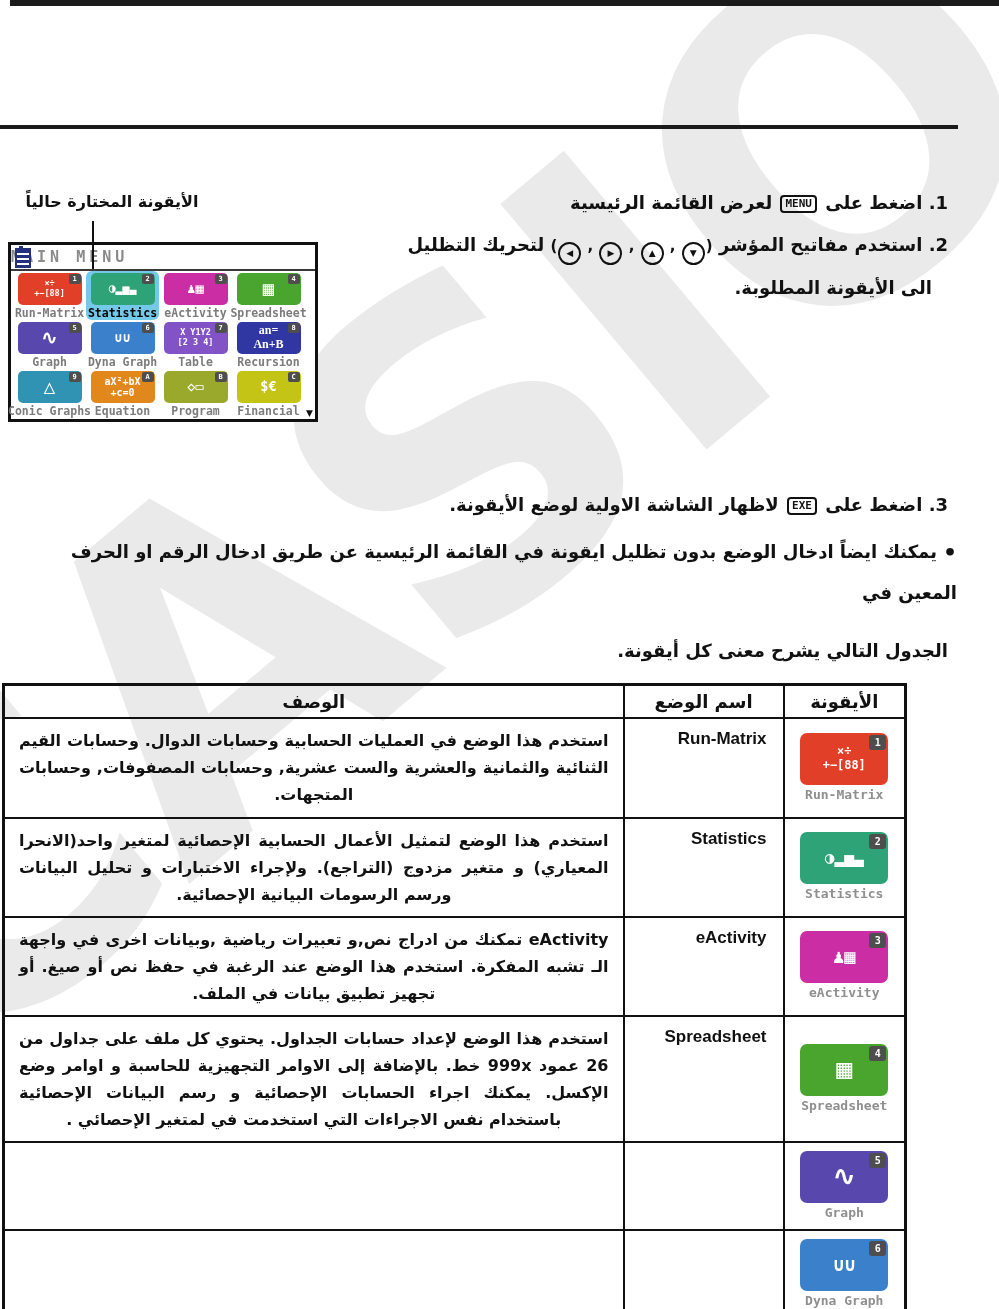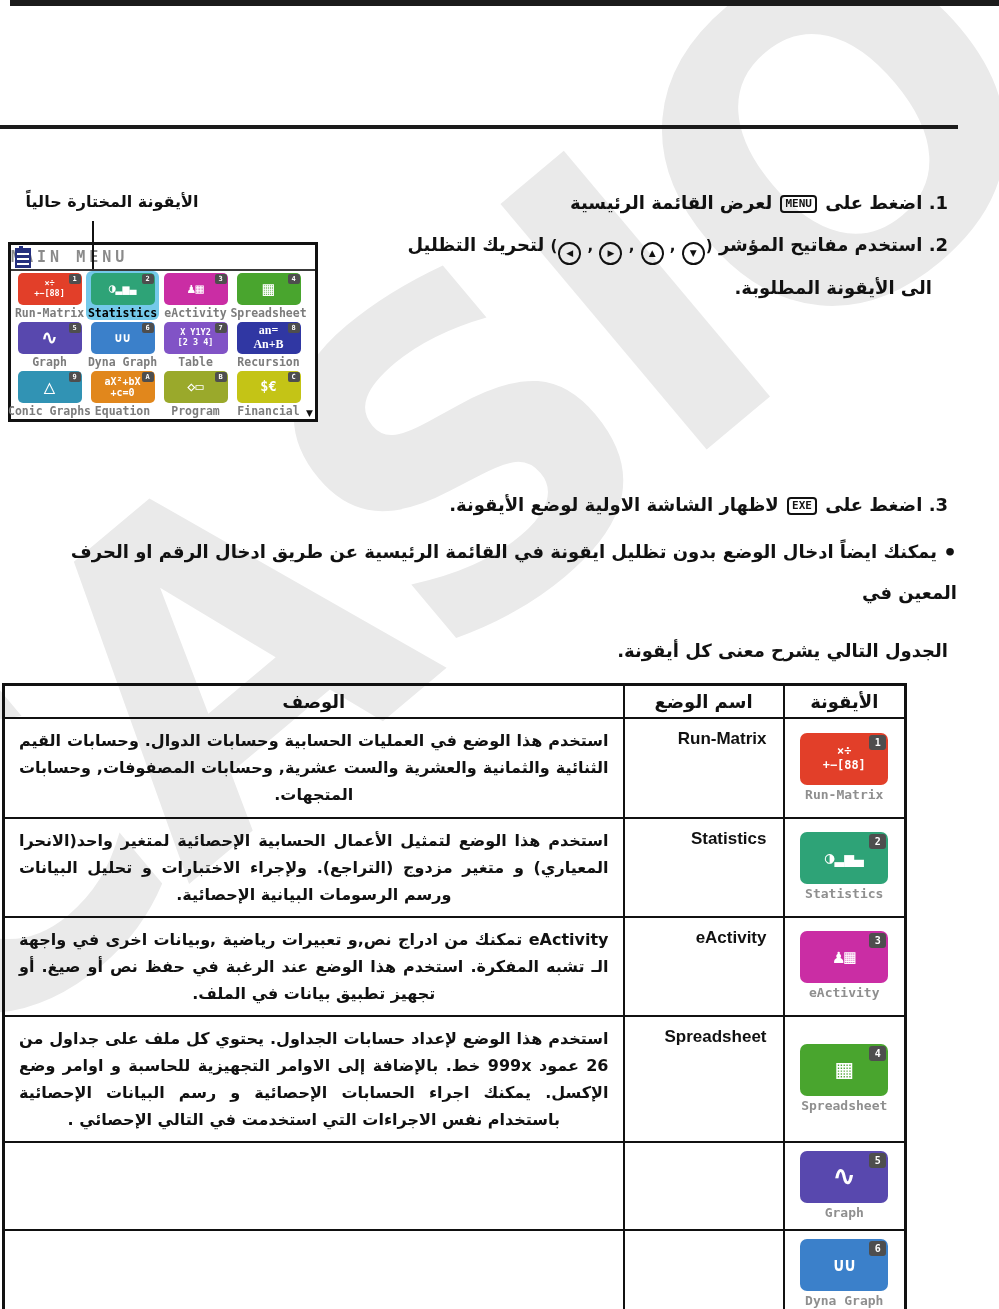--- a/index.html
+++ b/index.html
@@ -252,21 +252,21 @@
     <td class="cell-mode"><span>eActivity</span></td>
     <td class="cell-icon">
       <div class="t-tile" style="background: rgb(202, 45, 164);">
         <span class="t-badge">3</span>
         <span class="t-glyph" style="font-size: 18.9px;">♟▦</span>
       </div>
       <div class="t-label">eActivity</div>
     </td>
   </tr>
       <tr>
-    <td class="cell-desc" style="height: 125px;"><span>استخدم هذا الوضع لإعداد حسابات الجداول. يحتوي كل ملف على جداول من 26 عمود 999x خط. بالإضافة إلى الاوامر التجهيزية للحاسبة و اوامر </span><b>وضع الإكسل</b><span>. يمكنك اجراء الحسابات الإحصائية و رسم البيانات الإحصائية باستخدام نفس الاجراءات التي استخدمت في </span><b>التالي الإحصائي</b><span> .</span></td>
+    <td class="cell-desc" style="height: 125px;"><span>استخدم هذا الوضع لإعداد حسابات الجداول. يحتوي كل ملف على جداول من 26 عمود 999x خط. بالإضافة إلى الاوامر التجهيزية للحاسبة و اوامر </span><b>وضع الإكسل</b><span>. يمكنك اجراء الحسابات الإحصائية و رسم البيانات الإحصائية باستخدام نفس الاجراءات التي استخدمت في </span><b>لمتغير الإحصائي</b><span> .</span></td>
     <td class="cell-mode"><span>Spreadsheet</span></td>
     <td class="cell-icon">
       <div class="t-tile" style="background: rgb(73, 165, 46);">
         <span class="t-badge">4</span>
         <span class="t-glyph" style="font-size: 26.6px;">▦</span>
       </div>
       <div class="t-label">Spreadsheet</div>
     </td>
   </tr>
       <tr>

